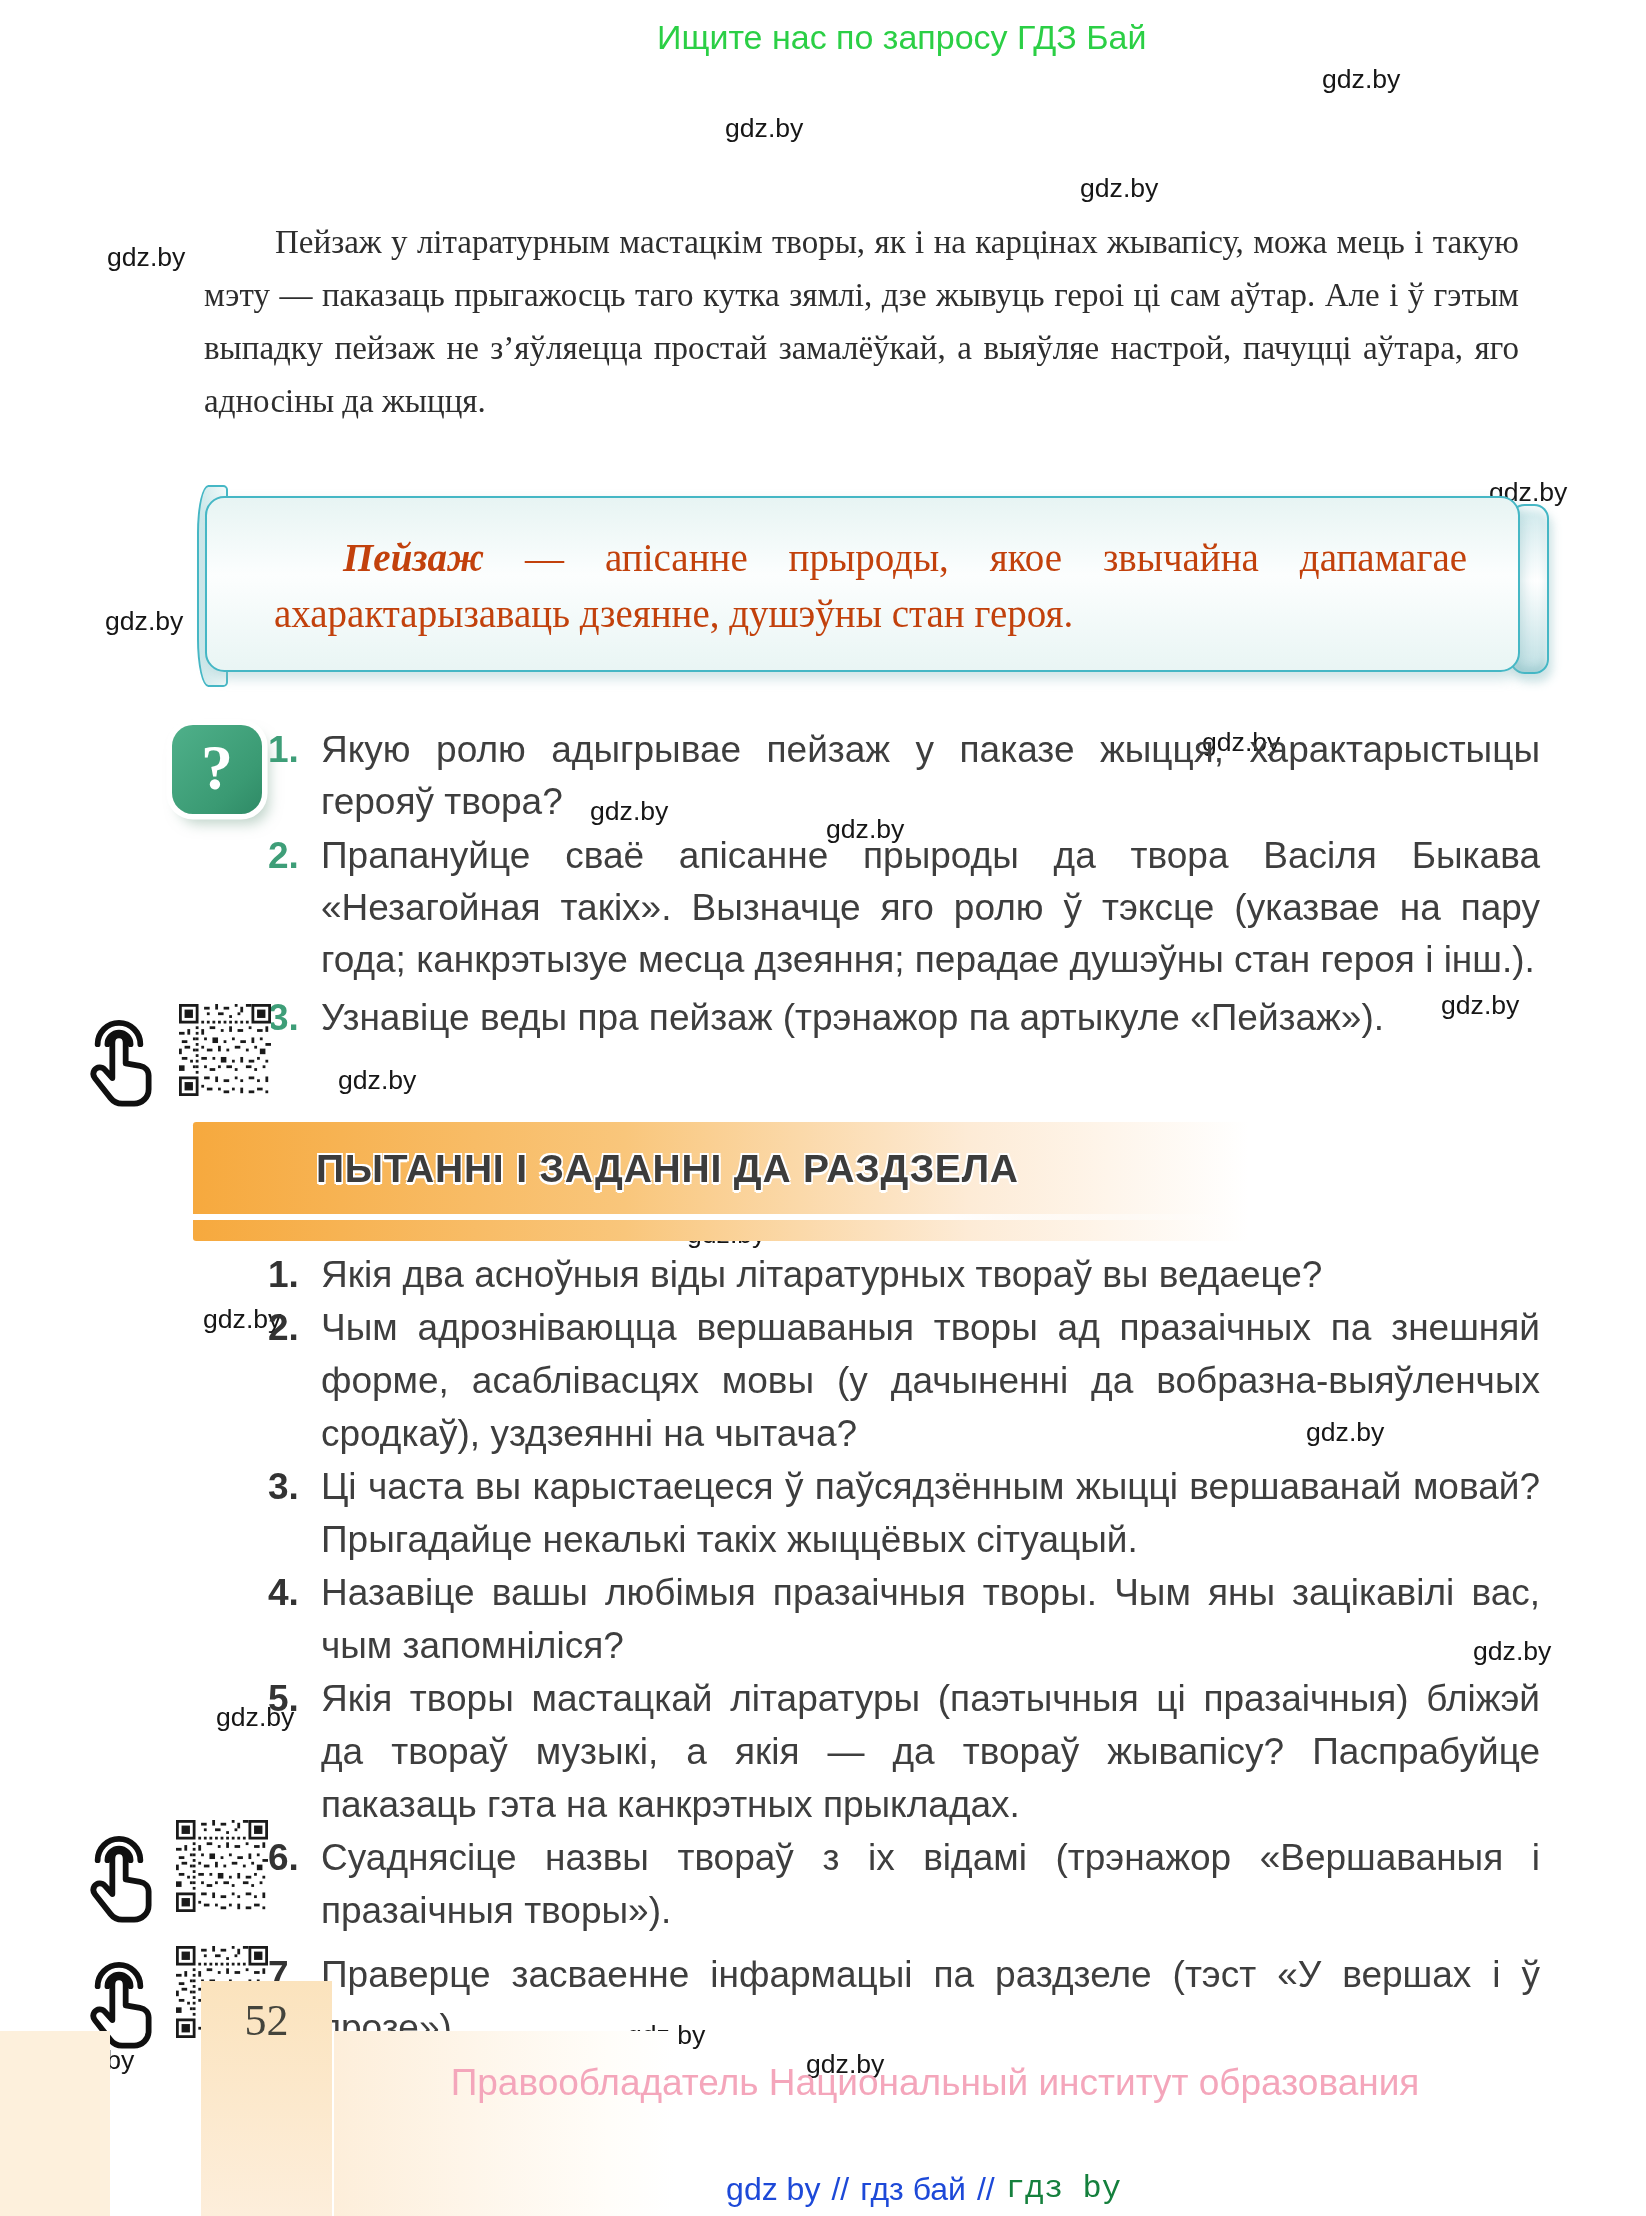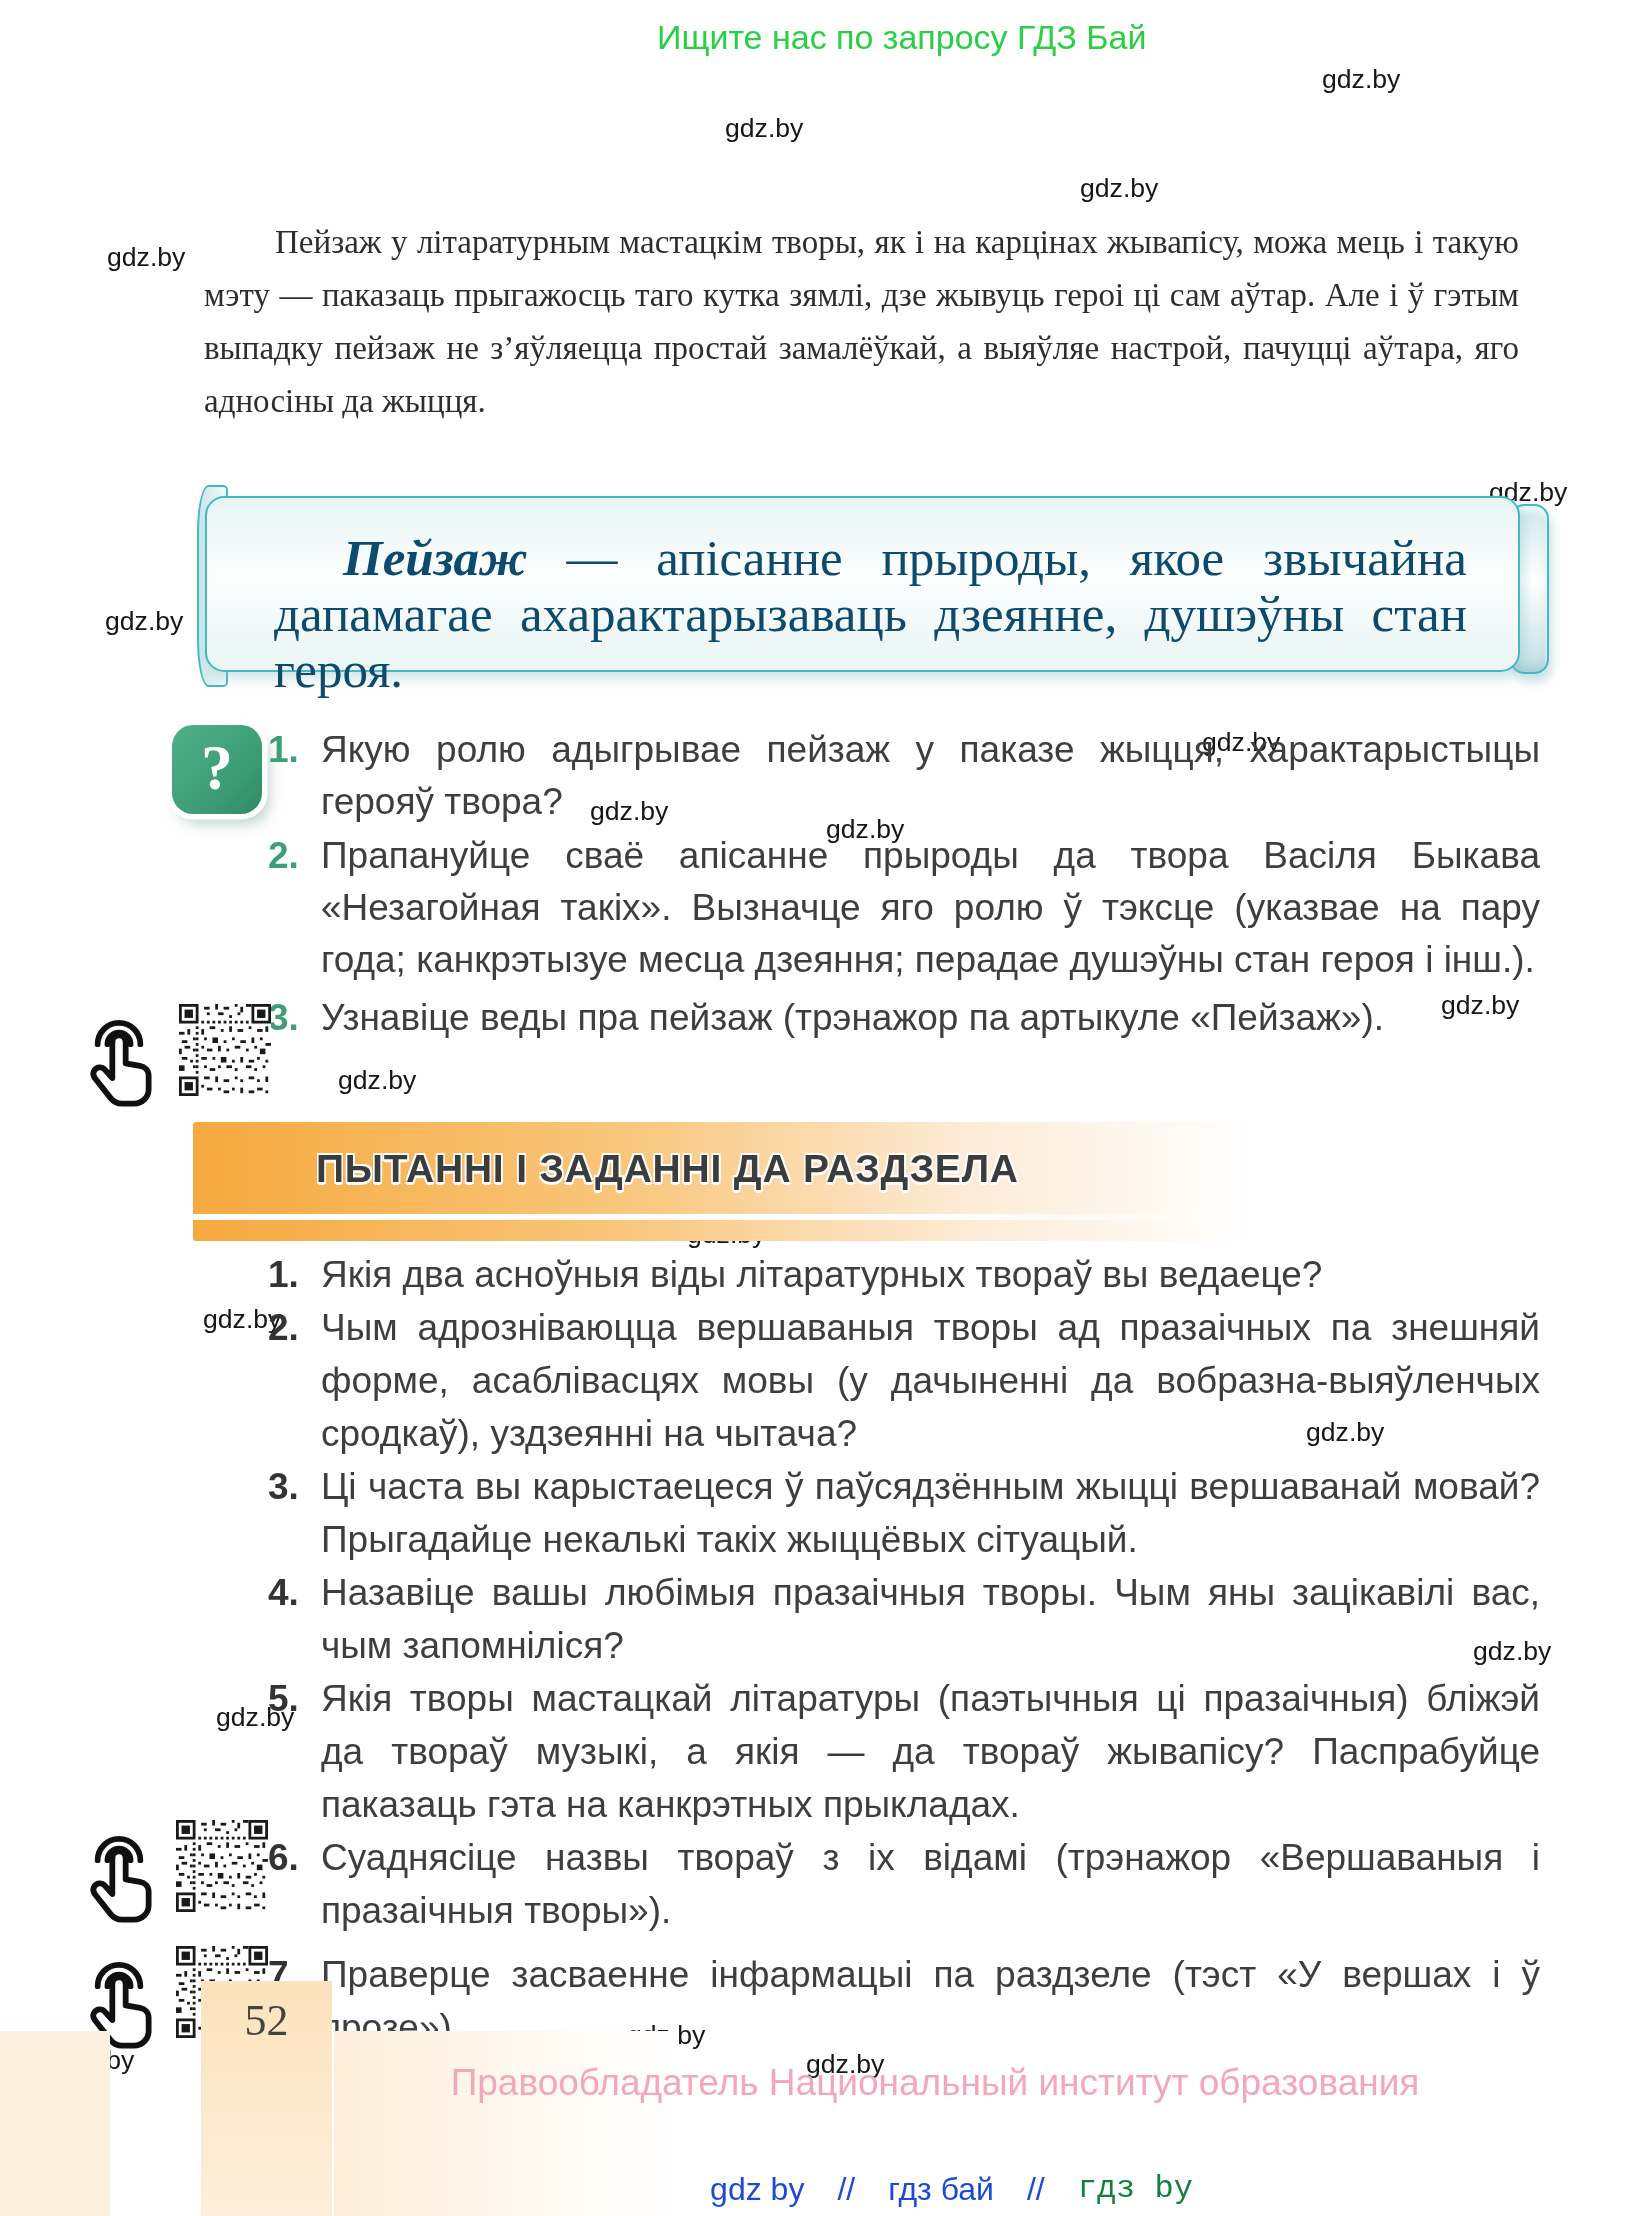--- a/index.html
+++ b/index.html
@@ -20,21 +20,21 @@
   .defbox{position:absolute;left:200px;top:496px;width:1344px;height:176px;}
   .db-curl{position:absolute;left:-3.2px;top:-11.3px;width:27px;height:198px;border:2.4px solid #45b7c5;
            background:linear-gradient(90deg,#cde8ea,#f2fafa);
            border-radius:11.3px 4.8px 4.8px 11.3px/48px 4.8px 4.8px 48px;}
   .db-roll{position:absolute;right:-4.8px;top:8px;width:35px;height:166px;border:2.4px solid #45b7c5;border-radius:14.5px;
            background:linear-gradient(180deg,#cfe9ec,#ffffff 45%,#bfe0e4);
            box-shadow:inset 0 4.8px 6.4px rgba(255,255,255,.8),inset 0 -4.8px 8px rgba(80,150,160,.25),3.2px 8px 9.7px rgba(140,190,196,.45);}
   .db-body{position:absolute;left:4.8px;right:24px;top:0;bottom:0;border:2.4px solid #45b7c5;border-radius:19.3px;
            background:linear-gradient(180deg,#e7f4f3,#fcfefe 45%,#e9f5f4);
            box-shadow:2.4px 6.4px 11.3px rgba(140,190,196,.4);}
-  .db-text{position:absolute;left:74px;right:77px;top:34px;font-size:51px;line-height:56px;color:#0c4a6e;
+  .db-text{position:absolute;left:74px;right:77px;top:34px;font-size:39px;line-height:56px;color:#c2410c;
            text-align:justify;text-indent:69px;}
   .db-term{font-weight:bold;font-style:italic;}
 
   
   .qicon{position:absolute;left:172px;top:725px;width:90px;height:89px;border-radius:21px;
          background:linear-gradient(135deg,#4fb08a 0%,#3a9a73 70%,#2f8a66 100%);
          box-shadow:0 0 0 5.6px #ffffff,6.4px 9.7px 13px rgba(130,170,150,.5);
          display:flex;align-items:center;justify-content:center;}
   .qicon span{font:700 64px/1 "Liberation Serif",serif;color:#fff;transform:translateY(-2.4px);}
 
@@ -66,21 +66,21 @@
 
   
   .peach-left{position:absolute;left:0;top:2031px;width:110px;height:185px;background:#fdf0dc;}
   .page-col{position:absolute;left:201px;top:1981px;width:131px;height:235px;text-align:center;
             background:linear-gradient(180deg,#fbe3bd,#fdeedb);}
   .page-col span{display:inline-block;margin-top:17.7px;font:400 44px/1 "Liberation Serif",serif;color:#44443c;}
   .peach-band{position:absolute;left:334px;top:2031px;width:342px;height:185px;
               background:linear-gradient(90deg,#fdeeda,#fffdf9 80%,#ffffff);}
   .copyright{position:absolute;left:290px;top:2060px;width:1290px;text-align:center;
              font:400 37px/1.25 "Liberation Sans",sans-serif;white-space:nowrap;}
-  .flinks{position:absolute;left:726px;top:2170px;width:451px;display:flex;gap:33px;justify-content:center;
+  .flinks{position:absolute;left:698px;top:2170px;width:451px;display:flex;gap:11px;justify-content:center;
           font:400 32px/1.2 "Liberation Sans",sans-serif;}
   .flinks span{white-space:nowrap;cursor:pointer;}
 </style>
 </head>
 <body>
 
 <svg width="0" height="0" style="position:absolute" aria-hidden="true">
   <symbol id="qr-sym" viewBox="0 0 33 33">
     <rect width="33" height="33" fill="#ffffff"></rect>
     <g fill="#1a1a1a">

